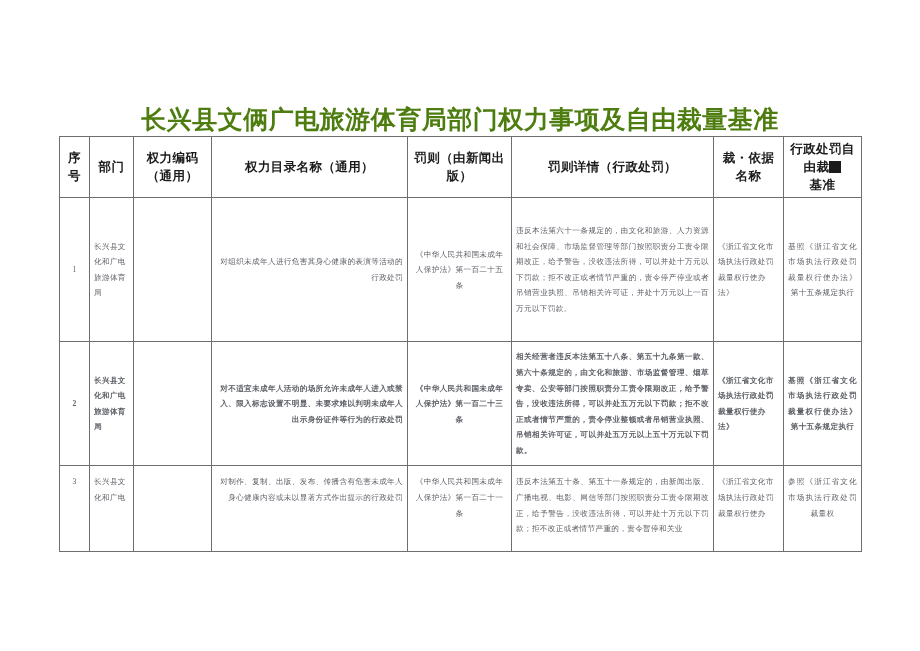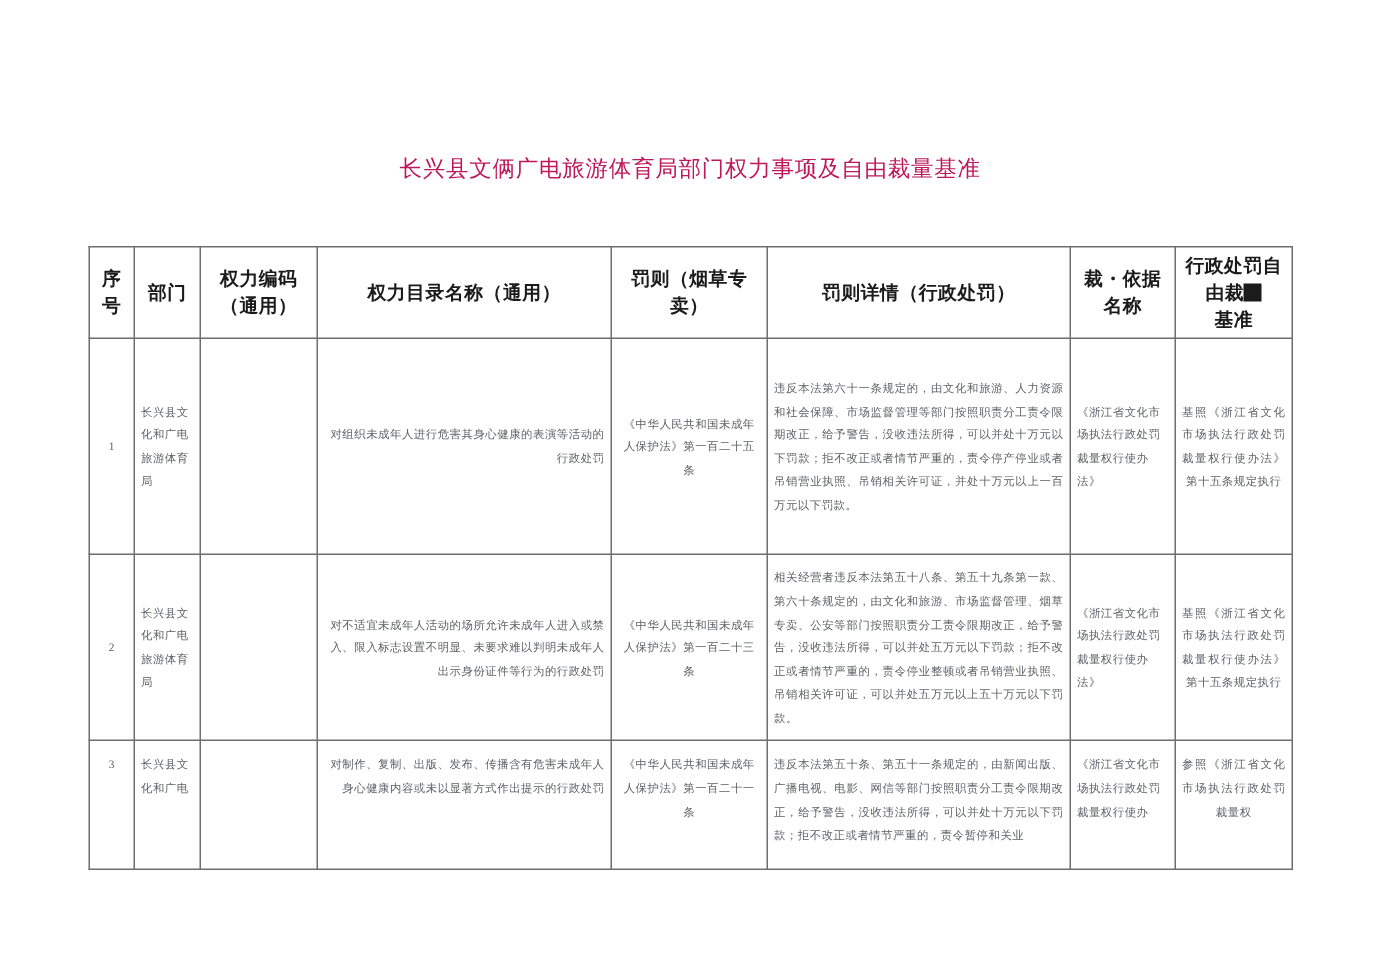--- a/index.html
+++ b/index.html
@@ -20,30 +20,30 @@
     height: 651px;
     background: #ffffff;
     box-sizing: border-box;
   }
   .doc-title {
     position: absolute;
     left: 0;
     right: 0;
     top: 103px;
     text-align: center;
-    font-size: 15px;
-    font-weight: 400;
-    color: #be185d;
+    font-size: 25px;
+    font-weight: 700;
+    color: #4d7c0f;
     letter-spacing: 0.5px;
     font-family: "Liberation Serif", "DejaVu Serif", serif;
   }
   .table-wrap {
     position: absolute;
     left: 59px;
-    top: 164px;
+    top: 136px;
     width: 802px;
   }
   table.pw {
     border-collapse: collapse;
     table-layout: fixed;
     width: 802px;
     background: #fff;
   }
   table.pw th, table.pw td {
     border: 1px solid #6e6e6e;
@@ -124,21 +124,21 @@
   }
   .cell-disc {
     text-align: justify;
     text-align-last: center;
     font-size: 7.6px;
     line-height: 2.6;
     padding-left: 4px;
     padding-right: 4px;
   }
   tr.row-1 td { height: 144px; }
-  tr.row-2 td { height: 124px; }
+  tr.row-2 td { height: 124px; font-weight: bold; }
   tr.row-3 td { height: 86px; }
   tr.row-3 td { vertical-align: top; padding-top: 8px; }
   tr.row-3 td.cell-idx,
   tr.row-3 td.cell-dept { vertical-align: top; }
   .missing-glyph {
     display: inline-block;
     width: 12px;
     height: 12px;
     background: #1b1b1b;
     vertical-align: -2px;
@@ -163,21 +163,21 @@
           <col class="c-detail">
           <col class="c-basis">
           <col class="c-disc">
       </colgroup>
       <thead>
         <tr>
           <th>序号</th>
           <th>部门</th>
           <th>权力编码（通用）</th>
           <th>权力目录名称（通用）</th>
-          <th>罚则（烟草专卖）</th>
+          <th>罚则（由新闻出版）</th>
           <th>罚则详情（行政处罚）</th>
           <th>裁・依据名称</th>
           <th><span>行政处罚自由裁</span><span class="missing-glyph"></span><br><span>基准</span></th>
         </tr>
       </thead>
       <tbody>
         <tr class="row-1">
           <td class="cell-idx">1</td>
           <td class="cell-dept">长兴县文化和广电旅游体育局</td>
           <td class="cell-code"></td>

